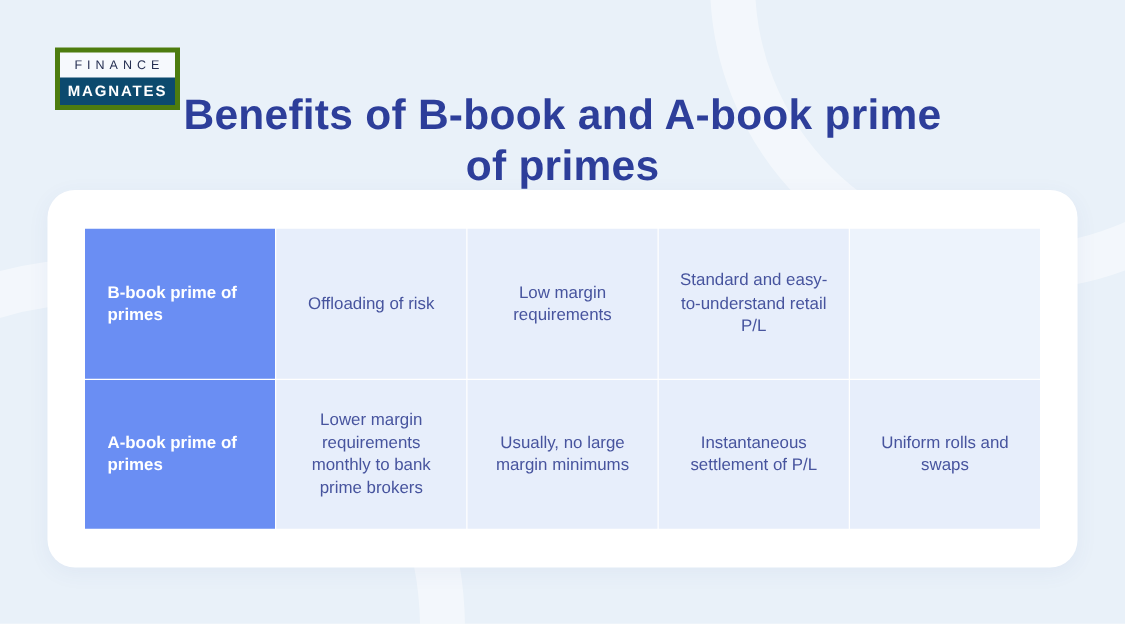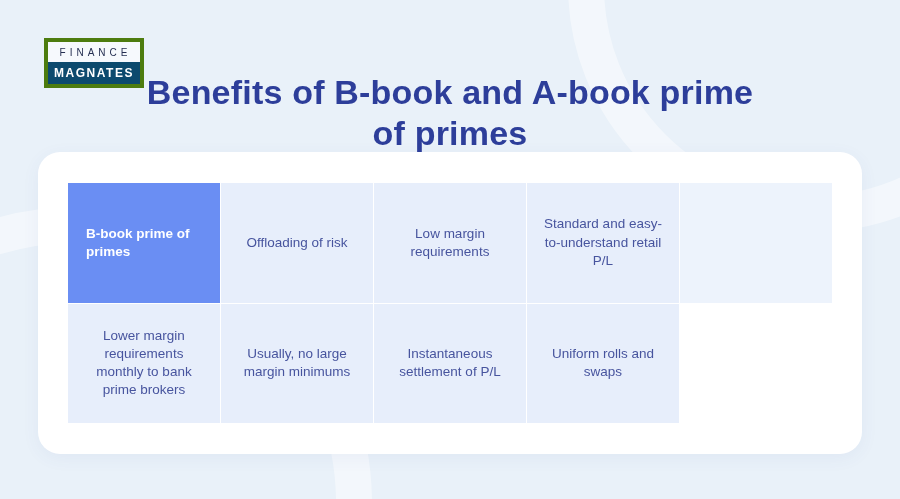--- a/index.html
+++ b/index.html
@@ -135,19 +135,20 @@
 
 <div class="card">
   <div class="grid">
 
     <div class="cell header">B-book prime of primes</div>
     <div class="cell">Offloading of risk</div>
     <div class="cell">Low margin requirements</div>
     <div class="cell">Standard and easy-to-understand retail P/L</div>
     <div class="cell empty"></div>
 
+    <div class="cell header">A-book prime of primes</div>
     <div class="cell">Lower margin requirements monthly to bank prime brokers</div>
     <div class="cell">Usually, no large margin minimums</div>
     <div class="cell">Instantaneous settlement of P/L</div>
     <div class="cell">Uniform rolls and swaps</div>
 
   </div>
 </div>
 
 </body></html>

